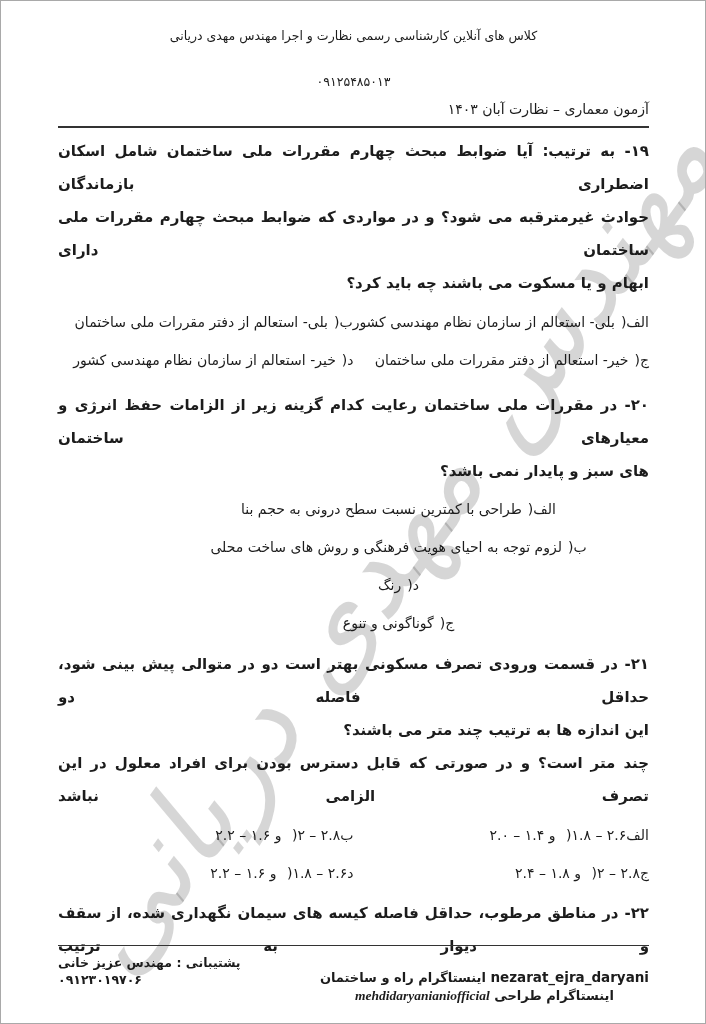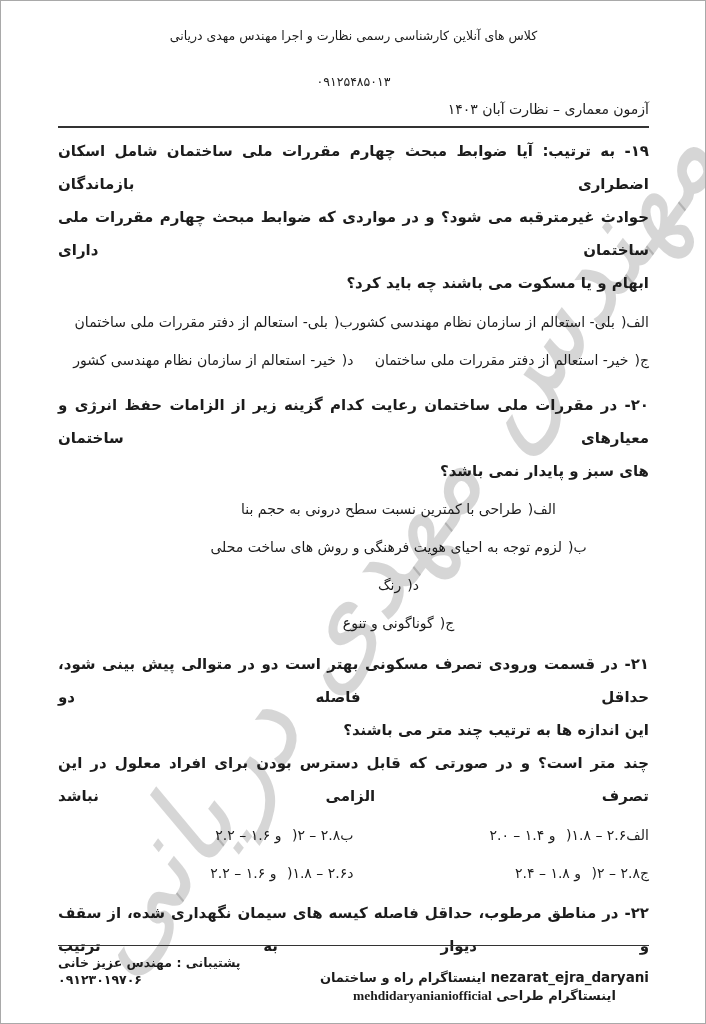--- a/index.html
+++ b/index.html
@@ -53,21 +53,21 @@
   
   .footer { position:absolute; left:57px; right:56px; bottom:18px; z-index:1; }
   .frule { border:none; border-top:1.5px solid #333; margin:0 0 8px; }
   .frow { display:flex; justify-content:space-between; align-items:flex-start; }
   .sup-block { text-align:left; }
   .sup { font-size:12.5px; font-weight:bold; line-height:17px; text-align:left; }
   .insta-block { margin-top:14px; text-align:right; }
   .insta { font-size:13px; font-weight:bold; line-height:18px; text-align:center; }
   .handle { direction:ltr; unicode-bidi:embed; font-size:13.5px; font-weight:bold; }
   .handle.h1 { font-family:"DejaVu Sans","Liberation Sans",sans-serif; }
-  .handle.h2 { font-family:"Liberation Serif","DejaVu Serif",serif; }
+  .handle.h2 { font-family:"Liberation Serif","DejaVu Serif",serif;font-style:italic; }
 </style>
 </head>
 <body>
 
 <div class="page" dir="rtl">
 
   <div class="wm">مهندس مهدی دریانی</div>
 
   <div class="content">
 

